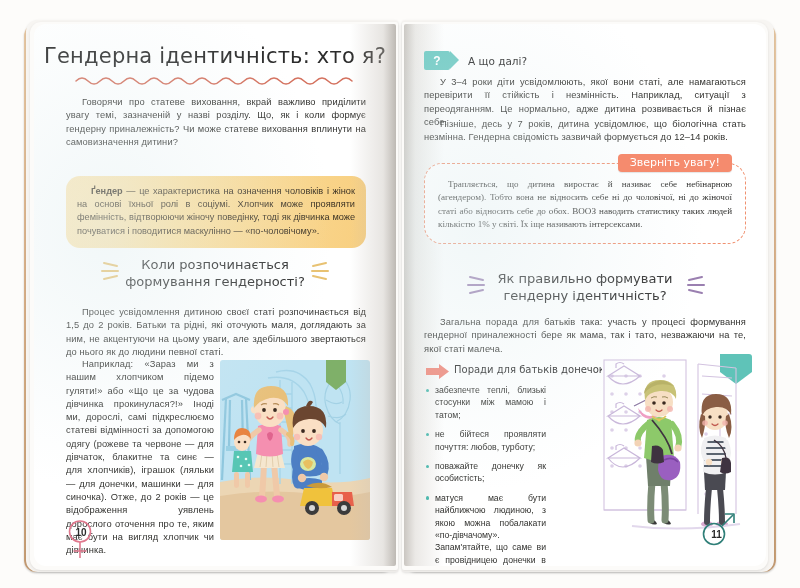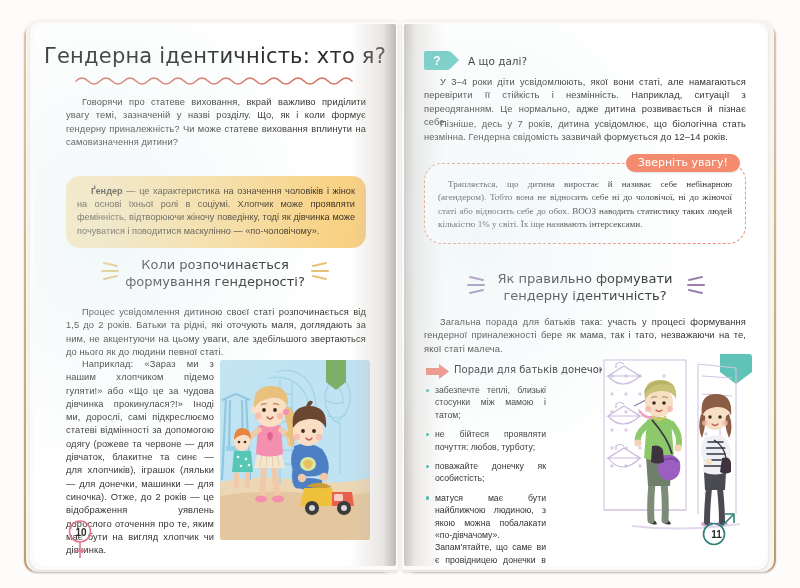--- a/index.html
+++ b/index.html
@@ -130,26 +130,26 @@
     border-top:9.5px solid transparent; border-bottom:9.5px solid transparent;
     border-left:9px solid #6fcac3;
   }
   .qa-text {
     margin-left:10px;
     font-family:"DejaVu Sans", sans-serif; font-size:10.5px; color:#2b2b2b;
   }
 
   .attention-wrap { position:absolute; left:20px; top:130px; width:322px; }
   .attention-label {
-    position:absolute; right:6px; top:0;
+    position:absolute; right:14px; top:0;
     background:#f58b6e;
     color:#ffffff;
     font-family:"DejaVu Sans", sans-serif;
     font-size:11px; padding:2px 12px 3px 12px;
-    border-radius:9px;
+    border-radius:4px;
     z-index:3; white-space:nowrap;
     box-shadow:0 1px 1px rgba(0,0,0,.10);
   }
   .attention-box {
     position:absolute; left:0; top:9px; width:322px;
     box-sizing:border-box;
     border:1.4px dashed #f0906f;
     border-radius:18px;
     padding:14px 13px 11px 13px;
     background:#ffffff;

